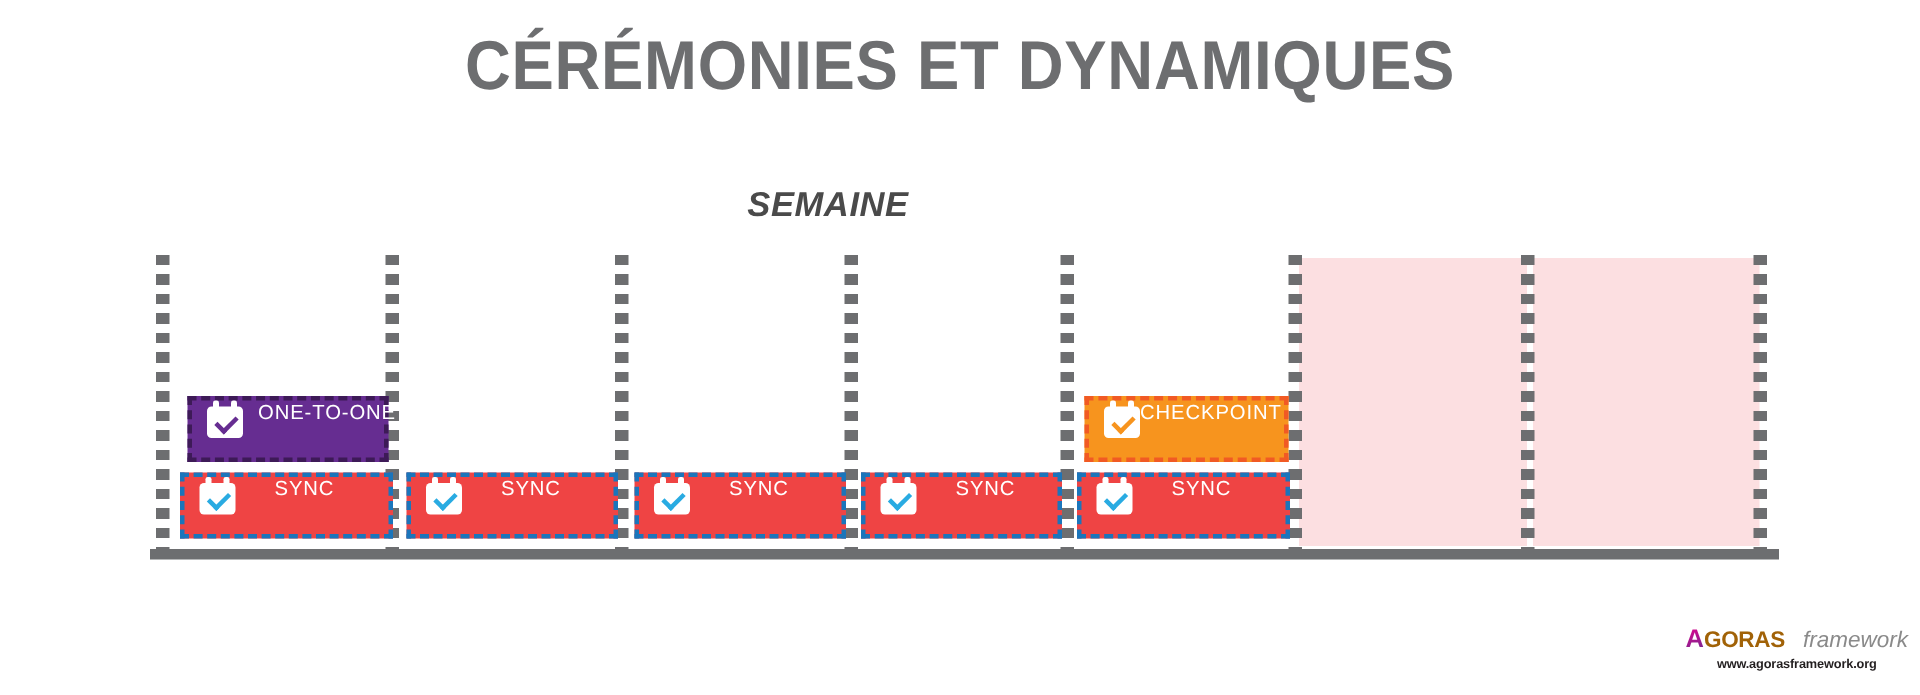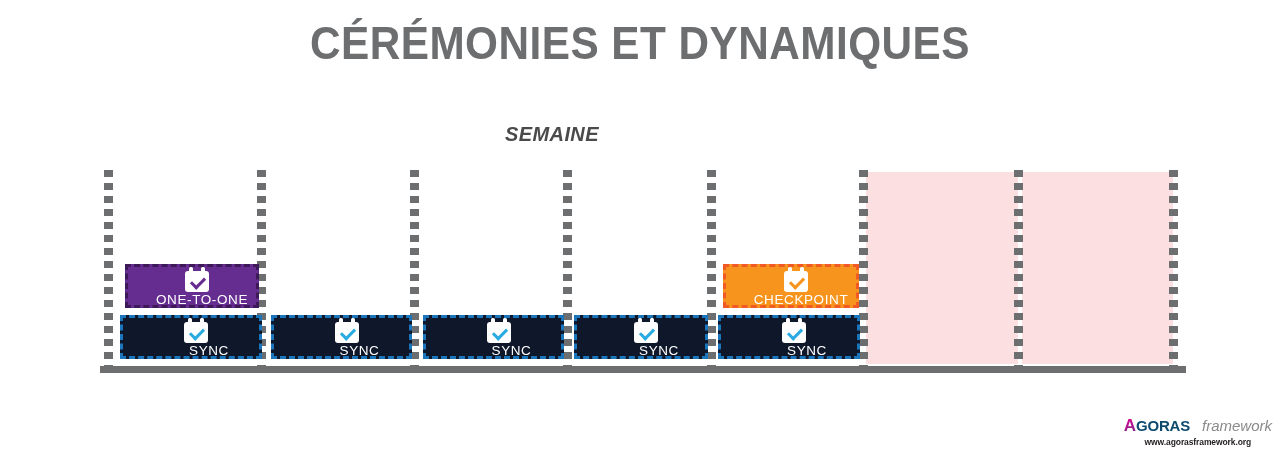--- a/index.html
+++ b/index.html
@@ -33,21 +33,21 @@
     white-space: nowrap;
   }
 
   
   .sub-label {
     position: absolute;
     top: 123px;
     left: 0;
     width: 1104px;
     text-align: center;
-    font-size: 20px;
+    font-size: 23px;
     font-weight: bold;
     font-style: italic;
     color: #4a4a4a;
     letter-spacing: 0.4px;
   }
 
   
   #timeline {
     position: absolute;
     left: 104px;
@@ -85,40 +85,39 @@
     width: 1086px;
     height: 7px;
     background: #6d6e70;
   }
 
   
   .event {
     position: absolute;
     box-sizing: border-box;
     display: flex;
-    align-items: center;
+    align-items: flex-start;
     height: 44px;
     border-width: 3px;
     border-style: dashed;
     padding-left: 10px;
-    flex-direction: column;
   }
   .event .label {
     color: #ffffff;
     font-size: 13.5px;
     font-weight: normal;
     letter-spacing: 0.6px;
     white-space: nowrap;
   }
   .event.sync .label { margin-left: 26px; }
   .event.one-to-one .label { margin-left: 10px; }
-  .event.checkpoint .label { margin-left: 10px; }
+  .event.checkpoint .label { }
 
   .event.sync {
-    background: #0f172a;
+    background: #ef4444;
     border-color: #1b75bb;
   }
   .event.one-to-one {
     background: #662d91;
     border-color: #3d1a57;
   }
   .event.checkpoint {
     background: #f7941e;
     border-color: #f15a24;
   }
@@ -179,21 +178,21 @@
     font-weight: bold;
     font-size: 17px;
     background: linear-gradient(160deg, #ec008c 0%, #6d2c91 100%);
     -webkit-background-clip: text;
     background-clip: text;
     color: transparent;
   }
   .logo-goras {
     font-weight: bold;
     font-size: 15px;
-    color: #0c4a6e;
+    color: #a16207;
     letter-spacing: -0.2px;
   }
   .logo-framework {
     font-style: italic;
     font-size: 15px;
     color: #8a8a8a;
     margin-left: 12px;
   }
   .logo-url {
     margin-top: 4px;

